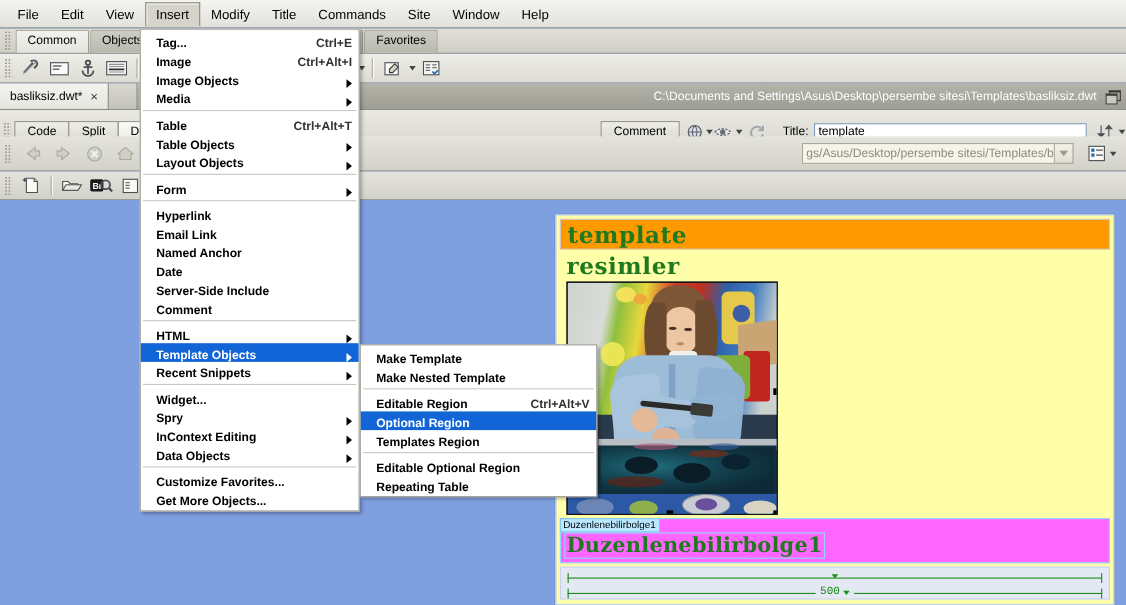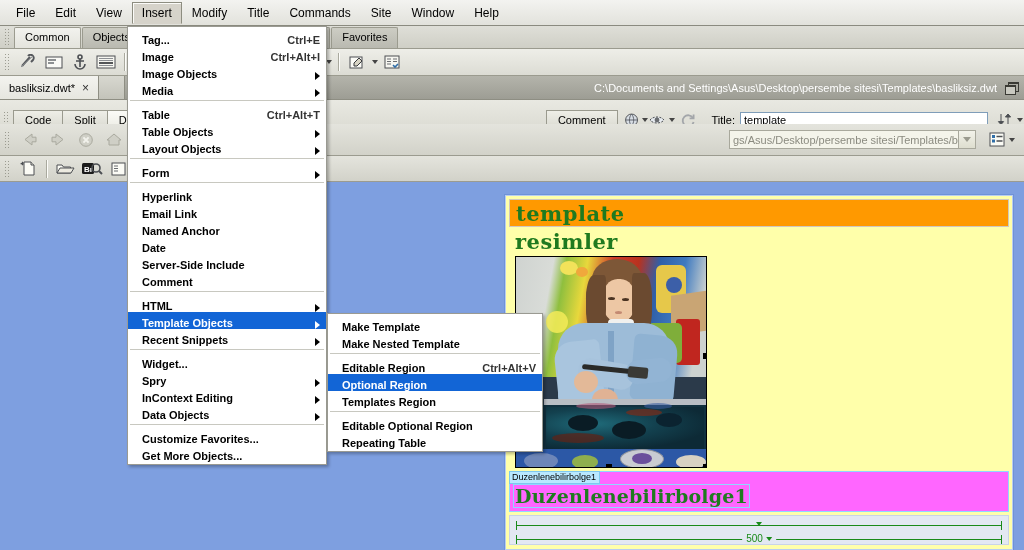--- a/index.html
+++ b/index.html
@@ -191,21 +191,21 @@
   }
 
   
   .ruler { margin: 3px 3px 0 3px; height: 30px; background: #e3e8f2;
     position: relative; border: 1px solid #c9d3e8; }
   .rline { position: absolute; left: 6px; right: 6px; height: 1px; background: #1a8a1a; }
   .rcap-l, .rcap-r { position: absolute; width: 1px; height: 9px; background: #1a8a1a; }
   .wlabel {
     position: absolute; left: 50%; transform: translateX(-50%);
     background: #e3e8f2; padding: 0 4px; color: #1a8a1a; font-size: 10px;
-    display: flex; align-items: center; gap: 3px;
+    display: flex; align-items: center; gap: 3px; font-family: Liberation Mono, monospace;
   }
   .caret-grn { width: 0; height: 0; border-left: 3px solid transparent;
     border-right: 3px solid transparent; border-top: 4px solid #1a8a1a; }
 
   
   .menu {
     position: absolute; background: #fff; border: 1px solid #9a9a92;
     box-shadow: 2px 2px 3px rgba(0,0,0,.28); padding: 2px 0; z-index: 50;
   }
   #insert-menu { left: 127px; top: 26px; width: 200px; }

